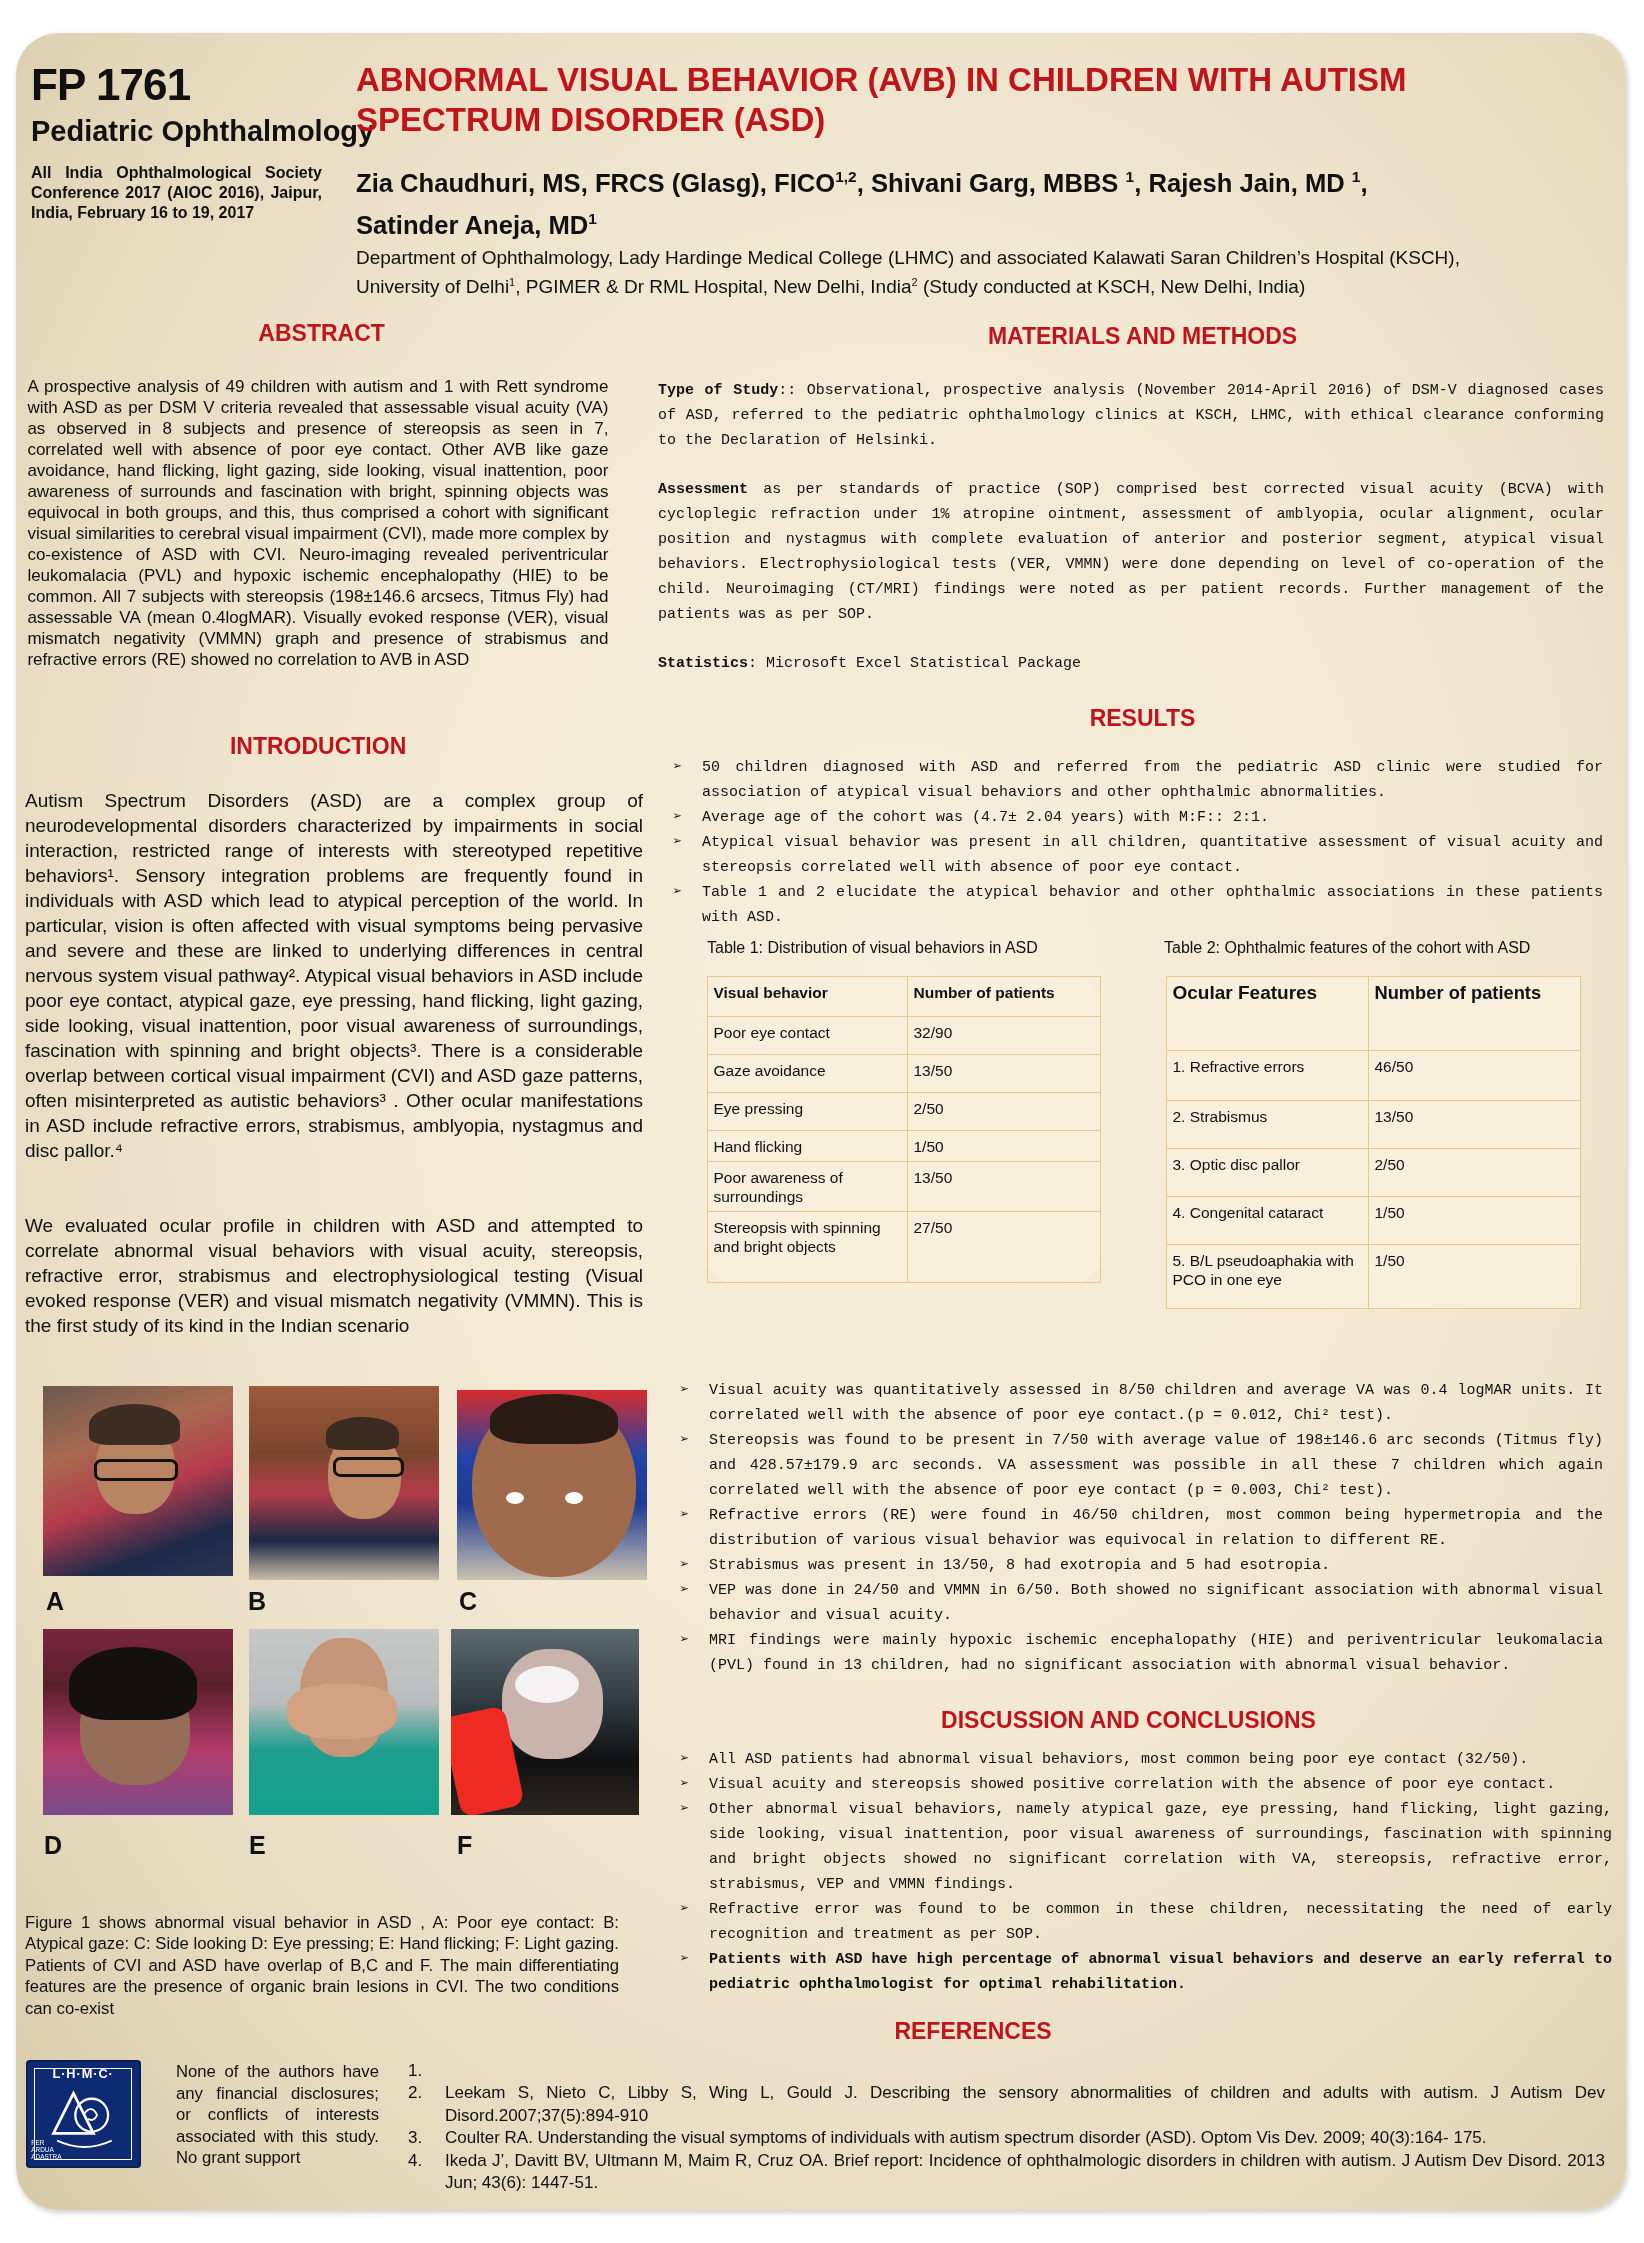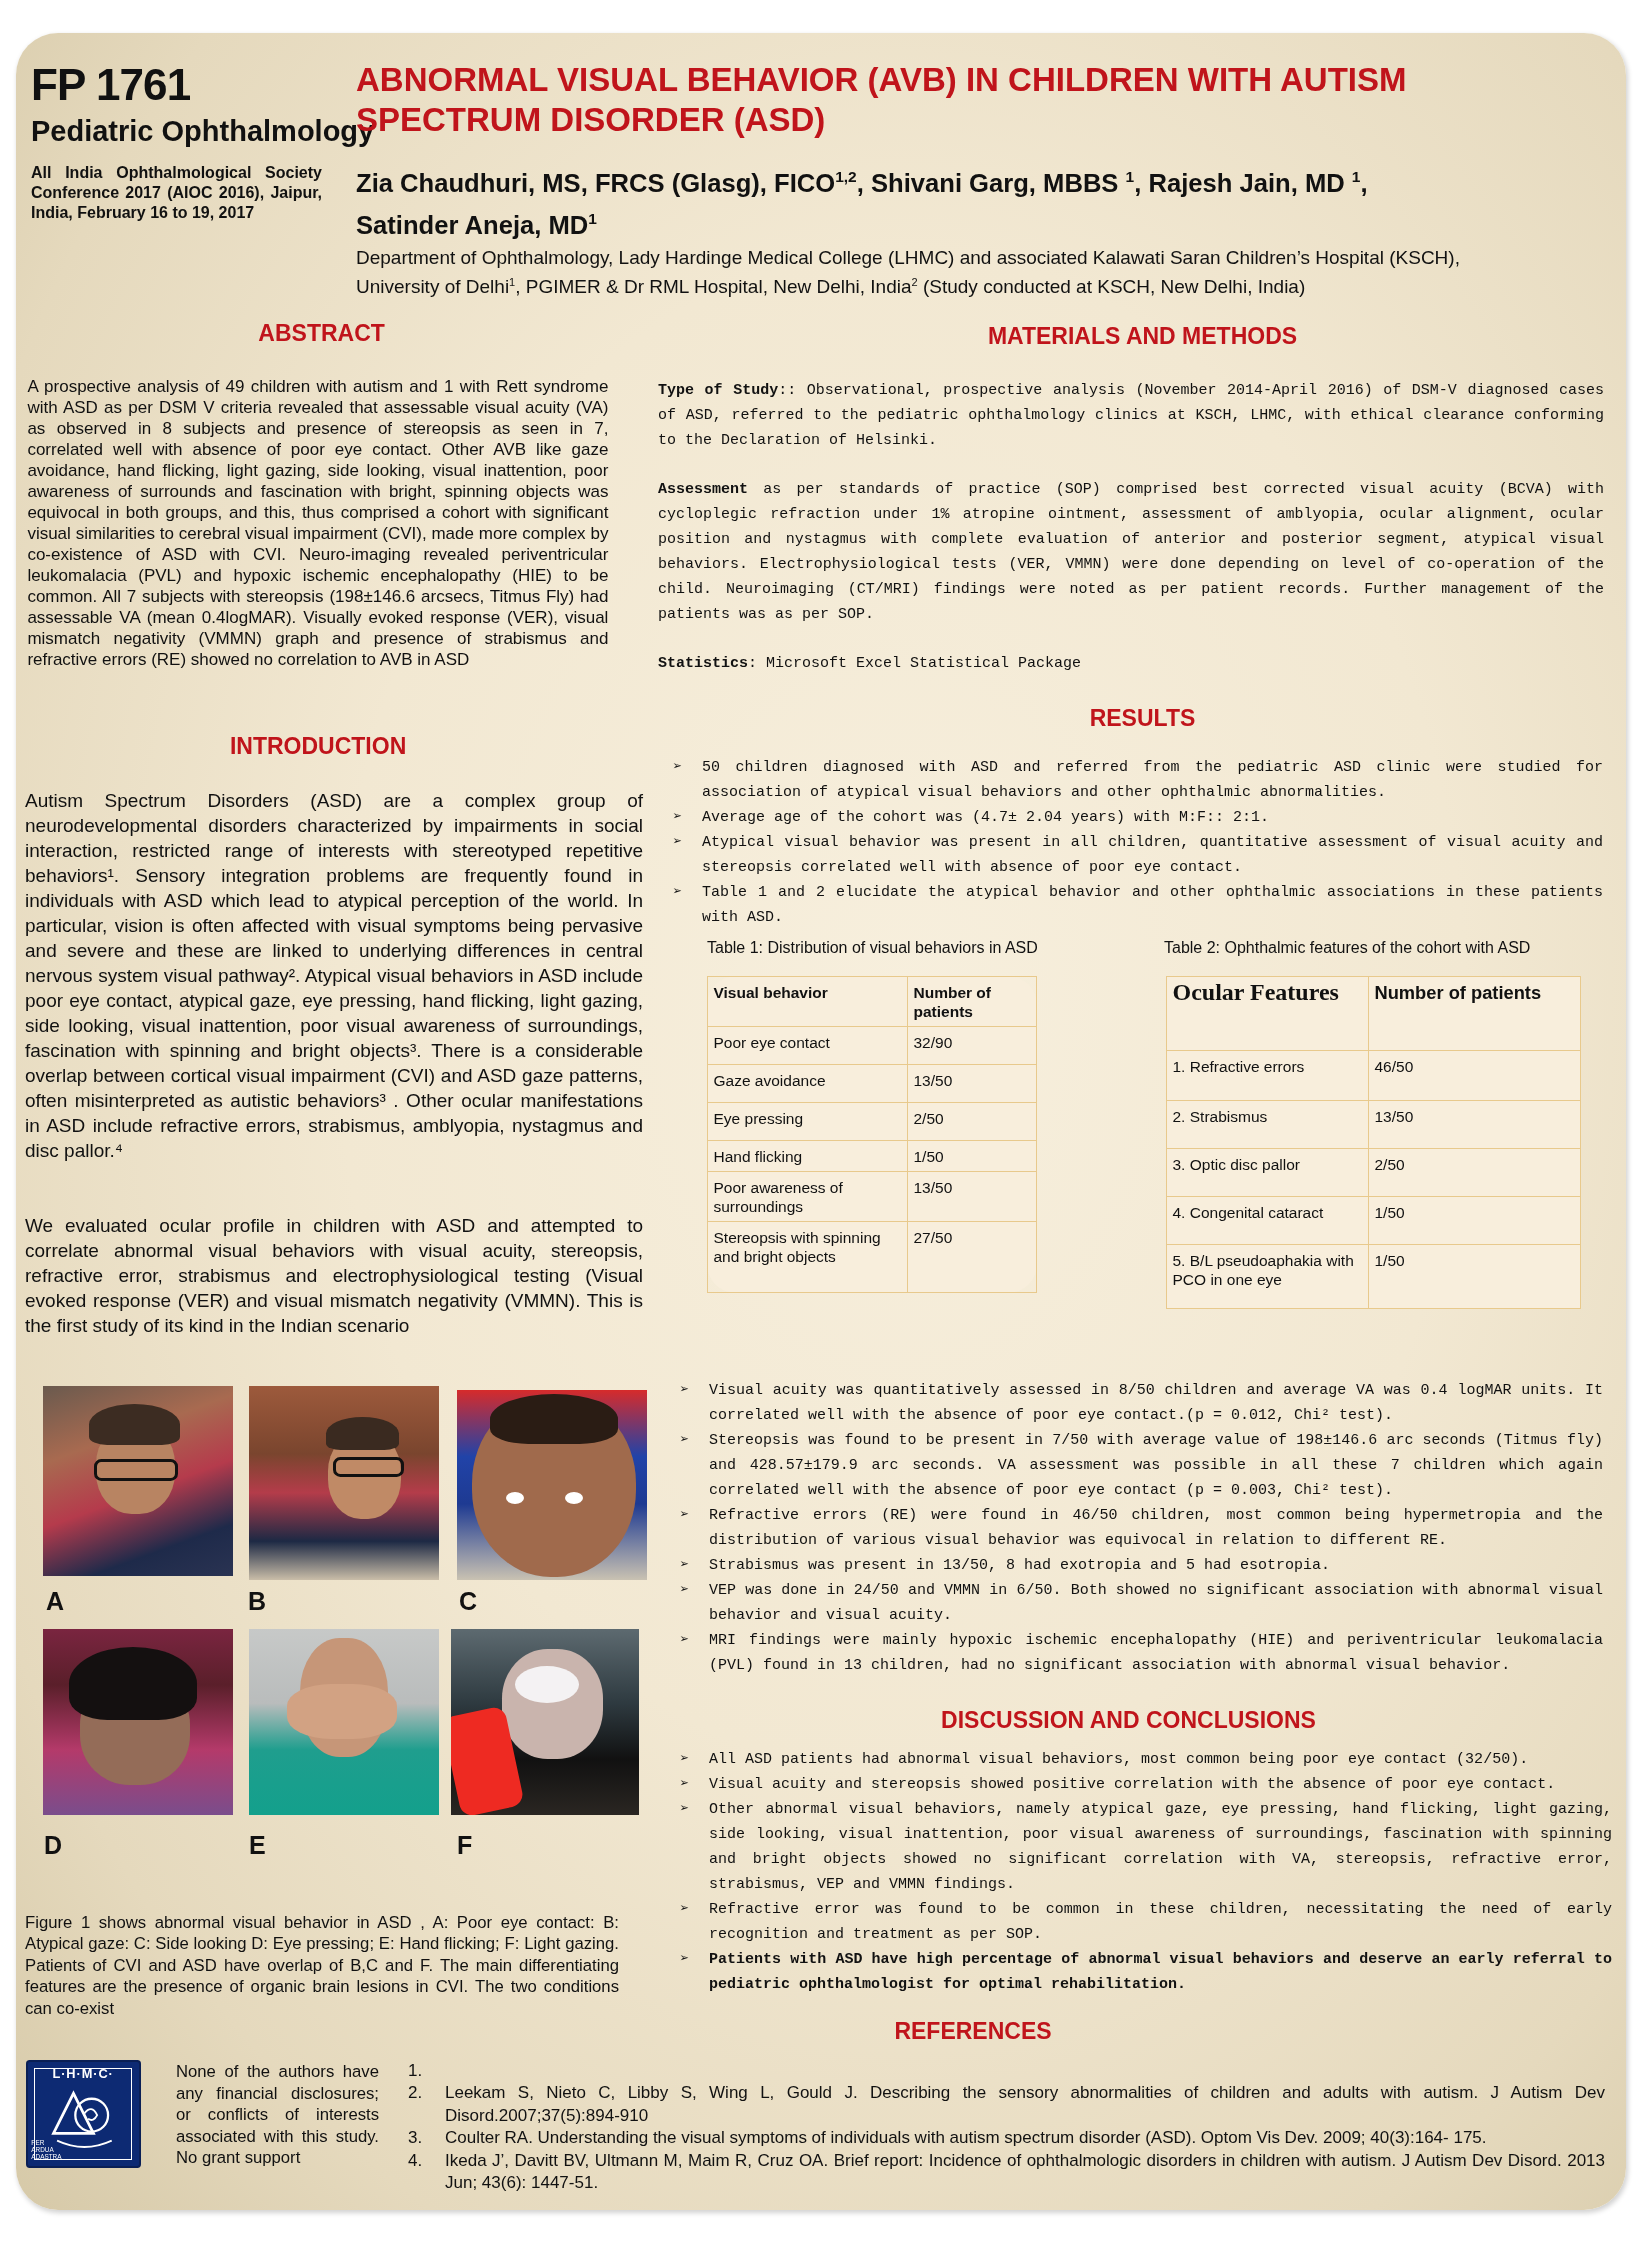--- a/index.html
+++ b/index.html
@@ -112,21 +112,21 @@
 
 <div class="abs h" style="left:658px; top:705px; width:969px;">RESULTS</div>
 <ul class="arrow abs mm-text" style="left:673px; top:755px; width:930px;">
   <li><span class="bul">➢</span><span>50 children diagnosed with ASD and referred from the pediatric ASD clinic were studied for association of atypical visual behaviors and other ophthalmic abnormalities.</span></li>
   <li><span class="bul">➢</span><span>Average age of the cohort was (4.7± 2.04 years) with M:F:: 2:1.</span></li>
   <li><span class="bul">➢</span><span>Atypical visual behavior was present in all children, quantitative assessment of visual acuity and stereopsis correlated well with absence of poor eye contact.</span></li>
   <li><span class="bul">➢</span><span>Table 1 and 2 elucidate the atypical behavior and other  ophthalmic associations in these patients with ASD.</span></li>
 </ul>
 
 <div class="abs caption" style="left:707px; top:939px;">Table 1: Distribution of visual behaviors in ASD</div>
-<table class="t" style="left:707px; top:976px; width:330px; background:#f8eedc;border-radius:29px;">
+<table class="t" style="left:707px; top:976px; width:394px; background:#f8eedc;border-radius:29px;">
   <thead>
     <tr style="height:40px;">
       <th style="width:188px;">Visual behavior</th>
       <th>Number of patients</th>
     </tr>
   </thead>
   <tbody id="t1body">
       <tr style="height: 38px;">
         <td>Poor eye contact</td>
         <td>32/90</td>
@@ -151,21 +151,21 @@
         <td>Stereopsis with spinning and bright objects</td>
         <td>27/50</td>
       </tr>
     </tbody>
 </table>
 
 <div class="abs caption" style="left:1164px; top:939px;">Table 2: Ophthalmic features of the cohort with ASD</div>
 <table class="t" style="left:1166px; top:976px; width:415px; background:#f8eedc;">
   <thead>
     <tr style="height:74px;">
-      <th style="width:190px; font-size:24px;font-family:Liberation Serif, serif;">Ocular Features</th>
+      <th style="width:190px; font-size:19px;">Ocular Features</th>
       <th style="font-size:18.3px;">Number of patients</th>
     </tr>
   </thead>
   <tbody id="t2body">
       <tr style="height: 50px;">
         <td>1. Refractive errors</td>
         <td>46/50</td>
       </tr>
       <tr style="height: 48px;">
         <td>2. Strabismus</td>

